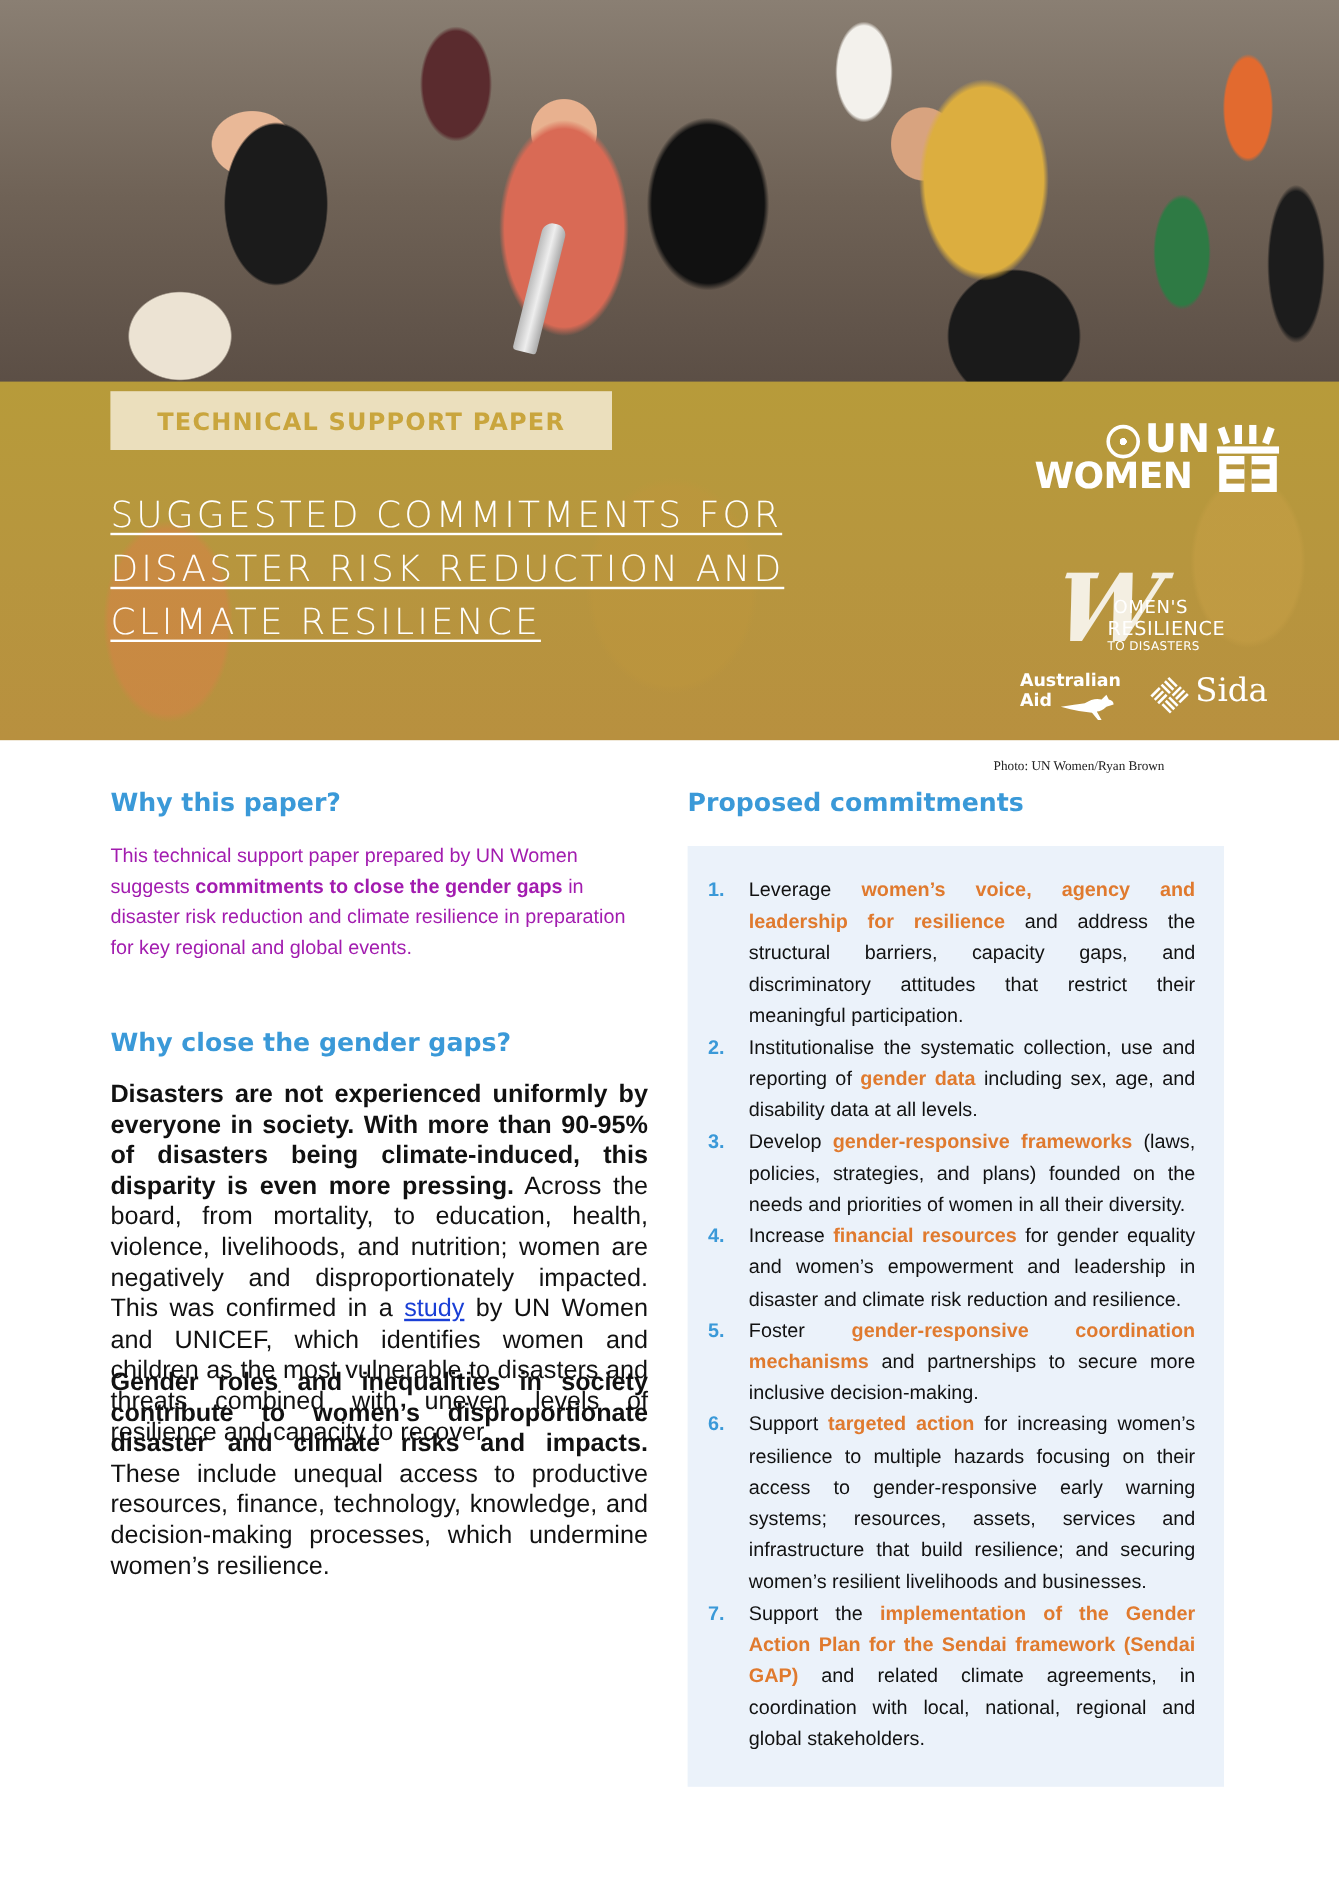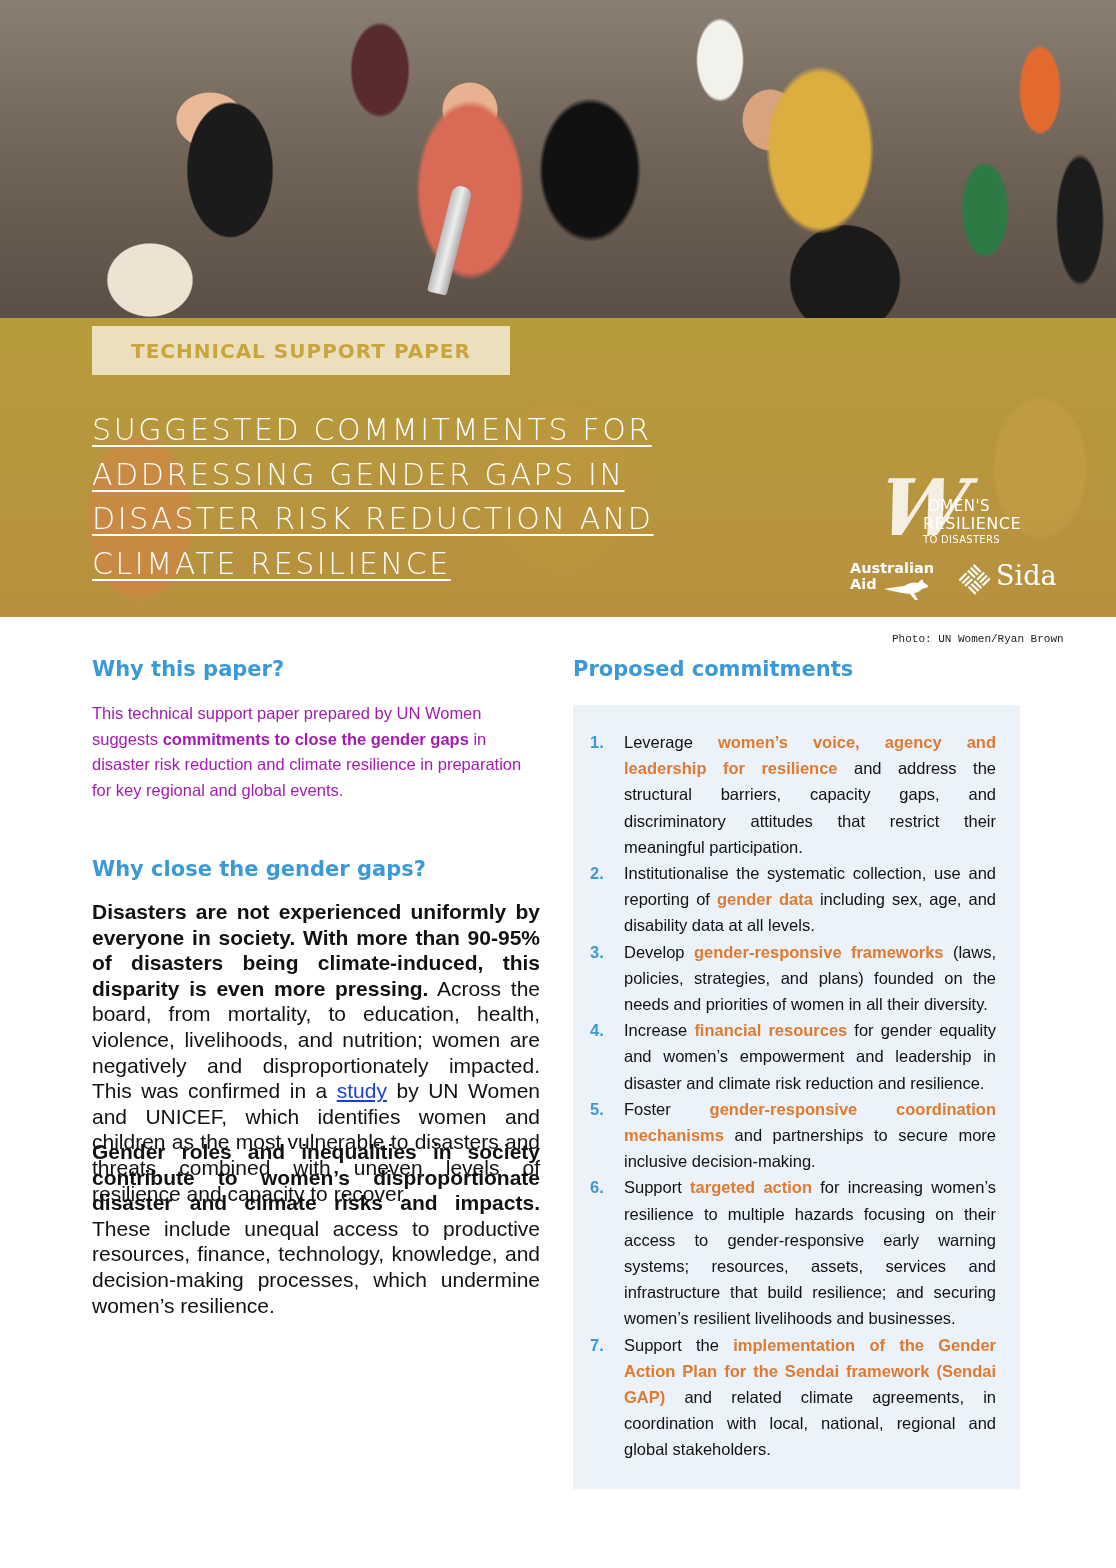--- a/index.html
+++ b/index.html
@@ -62,21 +62,21 @@
   .wrd .l1 { left: 48px; top: 32px; font-size: 15px; letter-spacing: 0.5px; }
   .wrd .l2 { left: 43px; top: 49px; font-size: 16px; letter-spacing: 0.5px; }
   .wrd .l3 { left: 43px; top: 69px; font-size: 10px; letter-spacing: 0.3px; }
 
   .ausaid { position: absolute; left: 850px; top: 560px; width: 105px; height: 40px; color: #fff; font-weight: 800; font-family: "DejaVu Sans", sans-serif; font-size: 14.5px; line-height: 16px; }
   .ausaid .kanga { position: absolute; left: 32px; top: 17px; width: 50px; height: 24px; }
   .sida { position: absolute; left: 958px; top: 562px; width: 110px; height: 36px; text-align: center; }
   .sida .sida-mark { position: absolute; left: 0; top: 0; width: 34px; height: 34px; }
   .sida .sida-txt { position: absolute; left: 38px; top: -2px; color: #fff; font-family: "DejaVu Serif", serif; font-size: 27px; }
 
-  .credit { position: absolute; left: 892px; top: 633px; font-size: 11px; color: #222; font-family: Liberation Mono, monospace; }
+  .credit { position: absolute; left: 828px; top: 633px; font-size: 11px; color: #222; font-family: Liberation Serif, serif; }
 
   
   .h2 { position: absolute; color: #3a99d8; font-family: "DejaVu Sans", sans-serif; font-weight: 700; font-size: 21px; }
   .lead { position: absolute; left: 92px; top: 701px; width: 450px; color: #a21caf; font-family: "Liberation Sans", sans-serif; font-size: 16.5px; line-height: 25.5px; }
   .lead b { font-weight: 700; }
   .body-p { position: absolute; left: 92px; width: 448px; color: #111; font-family: "Liberation Sans", sans-serif; font-size: 21px; line-height: 25.6px; text-align: justify; }
   .body-p b { font-weight: 700; }
   .body-p a { color: #1a3fd6; text-decoration: underline; }
 
   
@@ -94,25 +94,46 @@
     <div class="mic"></div>
   </div>
   <div class="gold-band"></div>
 
   <div class="tsp-box">
     <span>TECHNICAL SUPPORT PAPER</span>
   </div>
 
   <div class="doc-title">
     <div>SUGGESTED COMMITMENTS FOR</div>
-    <div>ADDRESSING GENDER GAPS IN</div>
     <div>DISASTER RISK REDUCTION AND</div>
     <div>CLIMATE RESILIENCE</div>
   </div>
 
+  <div class="unw">
+    <div class="un-emblem"></div>
+    <div class="un-txt">UN</div>
+    <div class="women-txt">WOMEN</div>
+    <svg class="unw-mark" viewBox="0 0 52 58">
+      <g fill="#ffffff">
+        <rect x="3" y="2" width="6" height="14" transform="rotate(-20 6 9)"></rect>
+        <rect x="15" y="0" width="6" height="16"></rect>
+        <rect x="27" y="0" width="6" height="16"></rect>
+        <rect x="40" y="2" width="6" height="14" transform="rotate(20 43 9)"></rect>
+        <rect x="0" y="18" width="52" height="6"></rect>
+        <rect x="2" y="26" width="21" height="30"></rect>
+        <rect x="29" y="26" width="21" height="30"></rect>
+      </g>
+      <g fill="#b8963e">
+        <rect x="8" y="33" width="15" height="4"></rect>
+        <rect x="8" y="45" width="15" height="4"></rect>
+        <rect x="29" y="33" width="15" height="4"></rect>
+        <rect x="29" y="45" width="15" height="4"></rect>
+      </g>
+    </svg>
+  </div>
 
   <div class="wrd">
     <div class="bigW">W</div>
     <div class="l1">OMEN'S</div>
     <div class="l2">RESILIENCE</div>
     <div class="l3">TO DISASTERS</div>
   </div>
 
   <div class="ausaid">
     <div>Australian</div>

